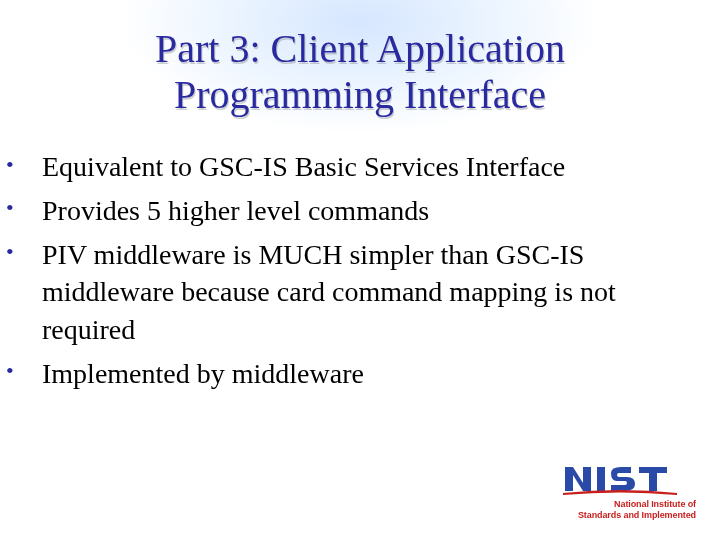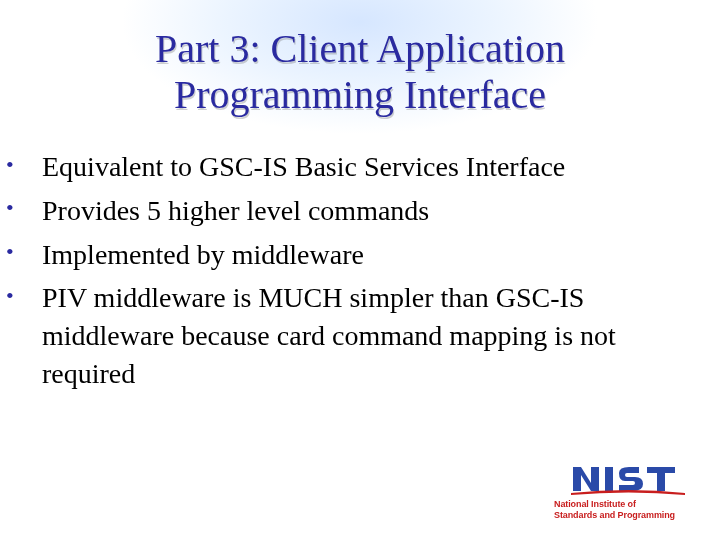--- a/index.html
+++ b/index.html
@@ -73,24 +73,24 @@
     content: "•";
     position: absolute;
     left: 6px;
     top: 0.25em;
     color: #2a2aa0;
     font-size: 22px;
     line-height: 1;
   }
   .logo {
     position: absolute;
-    right: 16px;
+    right: 24px;
     bottom: 20px;
     width: 150px;
-    text-align: left;
+    text-align: right;
   }
   .logo svg {
     display: block;
     margin: 0 auto;
   }
   .logo .tag {
     color: #c81e1e;
     font-family: Arial, Helvetica, sans-serif;
     font-weight: bold;
     font-size: 9px;
@@ -113,36 +113,36 @@
     <div class="main">
       <span>Part 3:  Client Application</span><br>
       <span>Programming Interface</span>
     </div>
   </div>
 
   <div class="body">
     <ul class="bullets">
       <li><span>Equivalent to GSC-IS Basic Services Interface</span></li>
       <li><span>Provides 5 higher level commands</span></li>
+      <li><span>PIV middleware is MUCH simpler than GSC-IS middleware because card command mapping is not required</span></li>
       <li><span>Implemented by middleware</span></li>
-      <li><span>PIV middleware is MUCH simpler than GSC-IS middleware because card command mapping is not required</span></li>
     </ul>
   </div>
 
   <div class="logo">
     <svg width="120" height="36" viewBox="0 0 120 36">
 
       <path d="M4 30 L4 6 L12 6 L22 22 L22 6 L30 6 L30 30 L22 30 L12 14 L12 30 Z" fill="#2a4aa8"></path>
 
       <rect x="36" y="6" width="8" height="24" fill="#2a4aa8"></rect>
 
       <path d="M50 12 Q50 6 60 6 L70 6 L70 12 L58 12 Q56 12 56 14 Q56 16 58 16 L66 16 Q74 16 74 23 Q74 30 64 30 L50 30 L50 24 L64 24 Q66 24 66 22 Q66 20 64 20 L56 20 Q50 20 50 12 Z" fill="#2a4aa8"></path>
 
       <path d="M78 6 L106 6 L106 12 L96 12 L96 30 L88 30 L88 12 L78 12 Z" fill="#2a4aa8"></path>
 
       <path d="M2 32 Q60 26 116 32 L116 34 Q60 29 2 34 Z" fill="#c81e1e"></path>
     </svg>
     <div class="tag">
       <span>National Institute of</span><br>
-      <span>Standards and Programming</span>
+      <span>Standards and Implemented</span>
     </div>
   </div>
 </div>
 
 </body></html>

